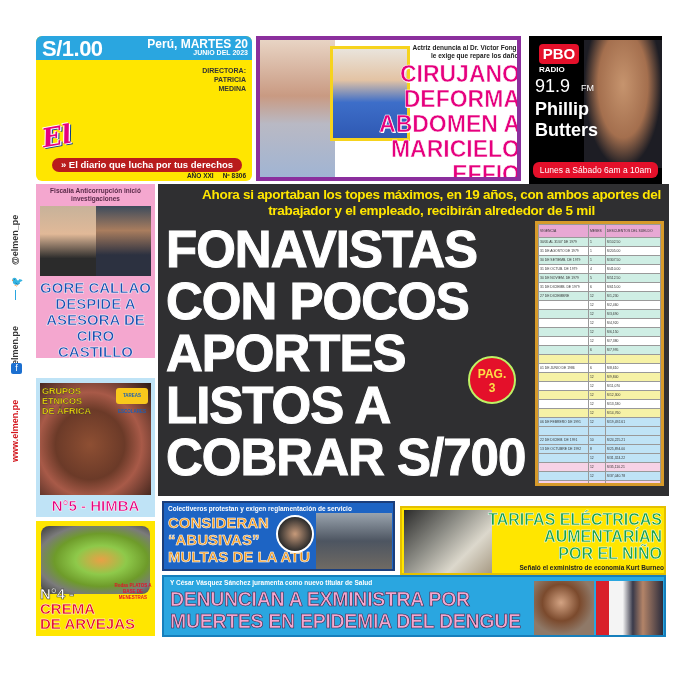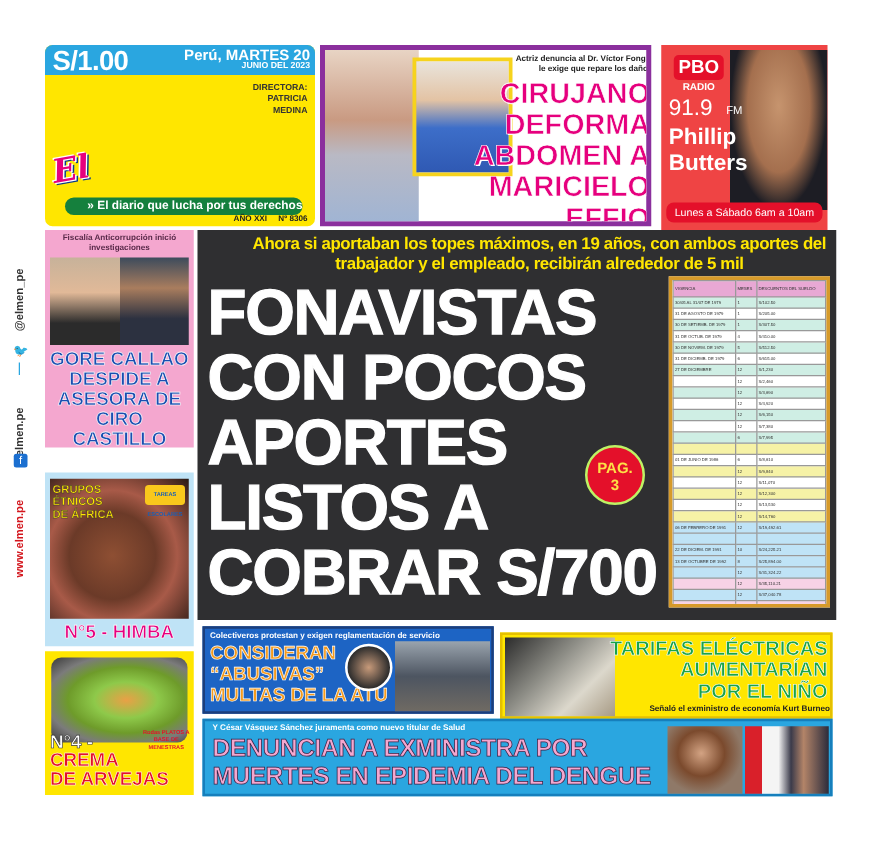--- a/index.html
+++ b/index.html
@@ -8,33 +8,33 @@
   .cond{font-family:"Liberation Sans Narrow","Liberation Sans",sans-serif;}
   
   #masthead{left:36px;top:36px;width:216px;height:145px;background:#ffe600;border-radius:6px;overflow:hidden;}
   #mast-top{left:0;top:0;width:216px;height:24px;background:#2aa6e0;}
   #price{left:6px;top:0;color:#fff;font-size:22px;font-weight:bold;letter-spacing:-0.5px;}
   #date1{right:4px;top:1px;color:#fff;font-size:12px;font-weight:bold;text-align:right;}
   #date2{right:4px;top:13px;color:#fff;font-size:7px;font-weight:bold;text-align:right;}
   #director{right:6px;top:30px;color:#333;font-size:7px;font-weight:bold;text-align:right;line-height:9px;}
   #logo-el{left:6px;top:85px;color:#e6007e;font-size:26px;font-weight:bold;font-style:italic;font-family:"DejaVu Serif",serif;text-shadow:0 0 0 #fff,1px 1px 0 #fff,-1px -1px 0 #fff,2px 2px 0 #0a3a8a;transform:rotate(-10deg);}
   #logo-men{left:40px;top:44px;color:#1a5fb4;font-size:70px;font-weight:bold;font-family:"DejaVu Serif",serif;letter-spacing:-4px;line-height:80px;-webkit-text-stroke:3px #e6007e;text-shadow:3px 3px 0 #0a3a8a;}
-  #slogan{left:16px;top:122px;width:190px;height:14px;background:#15803d;border-radius:8px;color:#fff;font-size:9.5px;font-weight:bold;text-align:right;line-height:14px;}
+  #slogan{left:16px;top:122px;width:190px;height:14px;background:#b91c1c;border-radius:8px;color:#fff;font-size:9.5px;font-weight:bold;text-align:center;line-height:14px;}
   #edition{right:6px;top:136px;font-size:6.5px;font-weight:bold;color:#222;}
   
   #top-story{left:256px;top:36px;width:265px;height:145px;border:4px solid #8b2f9d;background:#fff;overflow:hidden;}
   #ts-woman{left:0;top:0;width:75px;height:140px;background:linear-gradient(180deg,#e8d4c4 0%,#c99a82 40%,#b9b9c4 60%,#9fb4d4 100%);}
   #ts-doctor{left:70px;top:6px;width:80px;height:95px;background:linear-gradient(180deg,#e9e4dc 0%,#e3c3a4 35%,#3d6ec9 60%,#2f59b3 100%);border:3px solid #f6d31d;}
   #ts-kicker{left:152px;top:4px;width:110px;font-size:6.5px;font-weight:bold;color:#222;text-align:right;line-height:8px;}
   #ts-headline{left:60px;top:22px;width:200px;font-size:23px;font-weight:bold;color:#e6007e;text-align:right;line-height:25px;-webkit-text-stroke:0.5px #fff;text-shadow:1px 1px 0 #fff;}
   
-  #pbo{left:529px;top:36px;width:133px;height:183px;background:#ef4444;overflow:hidden;padding-left:29px;}
+  #pbo{left:529px;top:36px;width:133px;height:183px;background:#000000;overflow:hidden;padding-left:29px;}
   #pbo-person{left:55px;top:4px;width:78px;height:128px;background:radial-gradient(ellipse at 50% 35%,#c6946e 0%,#a46f4e 45%,#1d1d24 70%);}
   #pbo-logo{left:10px;top:8px;width:40px;height:20px;background:#e4102a;border-radius:4px;color:#fff;font-size:15px;font-weight:bold;text-align:center;line-height:20px;}
-  #pbo-radio{left:10px;top:29px;width:40px;color:#fff;font-size:8px;font-weight:bold;text-align:center;}
+  #pbo-radio{left:10px;top:29px;width:40px;color:#fff;font-size:8px;font-weight:bold;text-align:left;}
   #pbo-freq{left:6px;top:40px;color:#fff;font-size:18px;}
   #pbo-fm{left:52px;top:47px;color:#fff;font-size:9px;}
   #pbo-name{left:6px;top:63px;color:#fff;font-size:18px;font-weight:bold;line-height:21px;}
   #pbo-sched{left:4px;top:126px;width:125px;height:16px;background:#e4102a;border-radius:6px;color:#fff;font-size:8.5px;text-align:center;line-height:16px;}
   
   .vert{transform:rotate(-90deg);transform-origin:left top;white-space:nowrap;font-size:9px;font-weight:bold;}
   #soc-web{left:10px;top:462px;color:#d3151c;}
   #soc-fb{left:10px;top:365px;color:#333;}
   #soc-fb-icon{left:11px;top:363px;width:11px;height:11px;background:#1b6fd0;border-radius:2px;color:#fff;font-size:9px;line-height:11px;text-align:center;}
   #soc-divider{left:15px;top:290px;width:1px;height:10px;background:#2aa6e0;}

